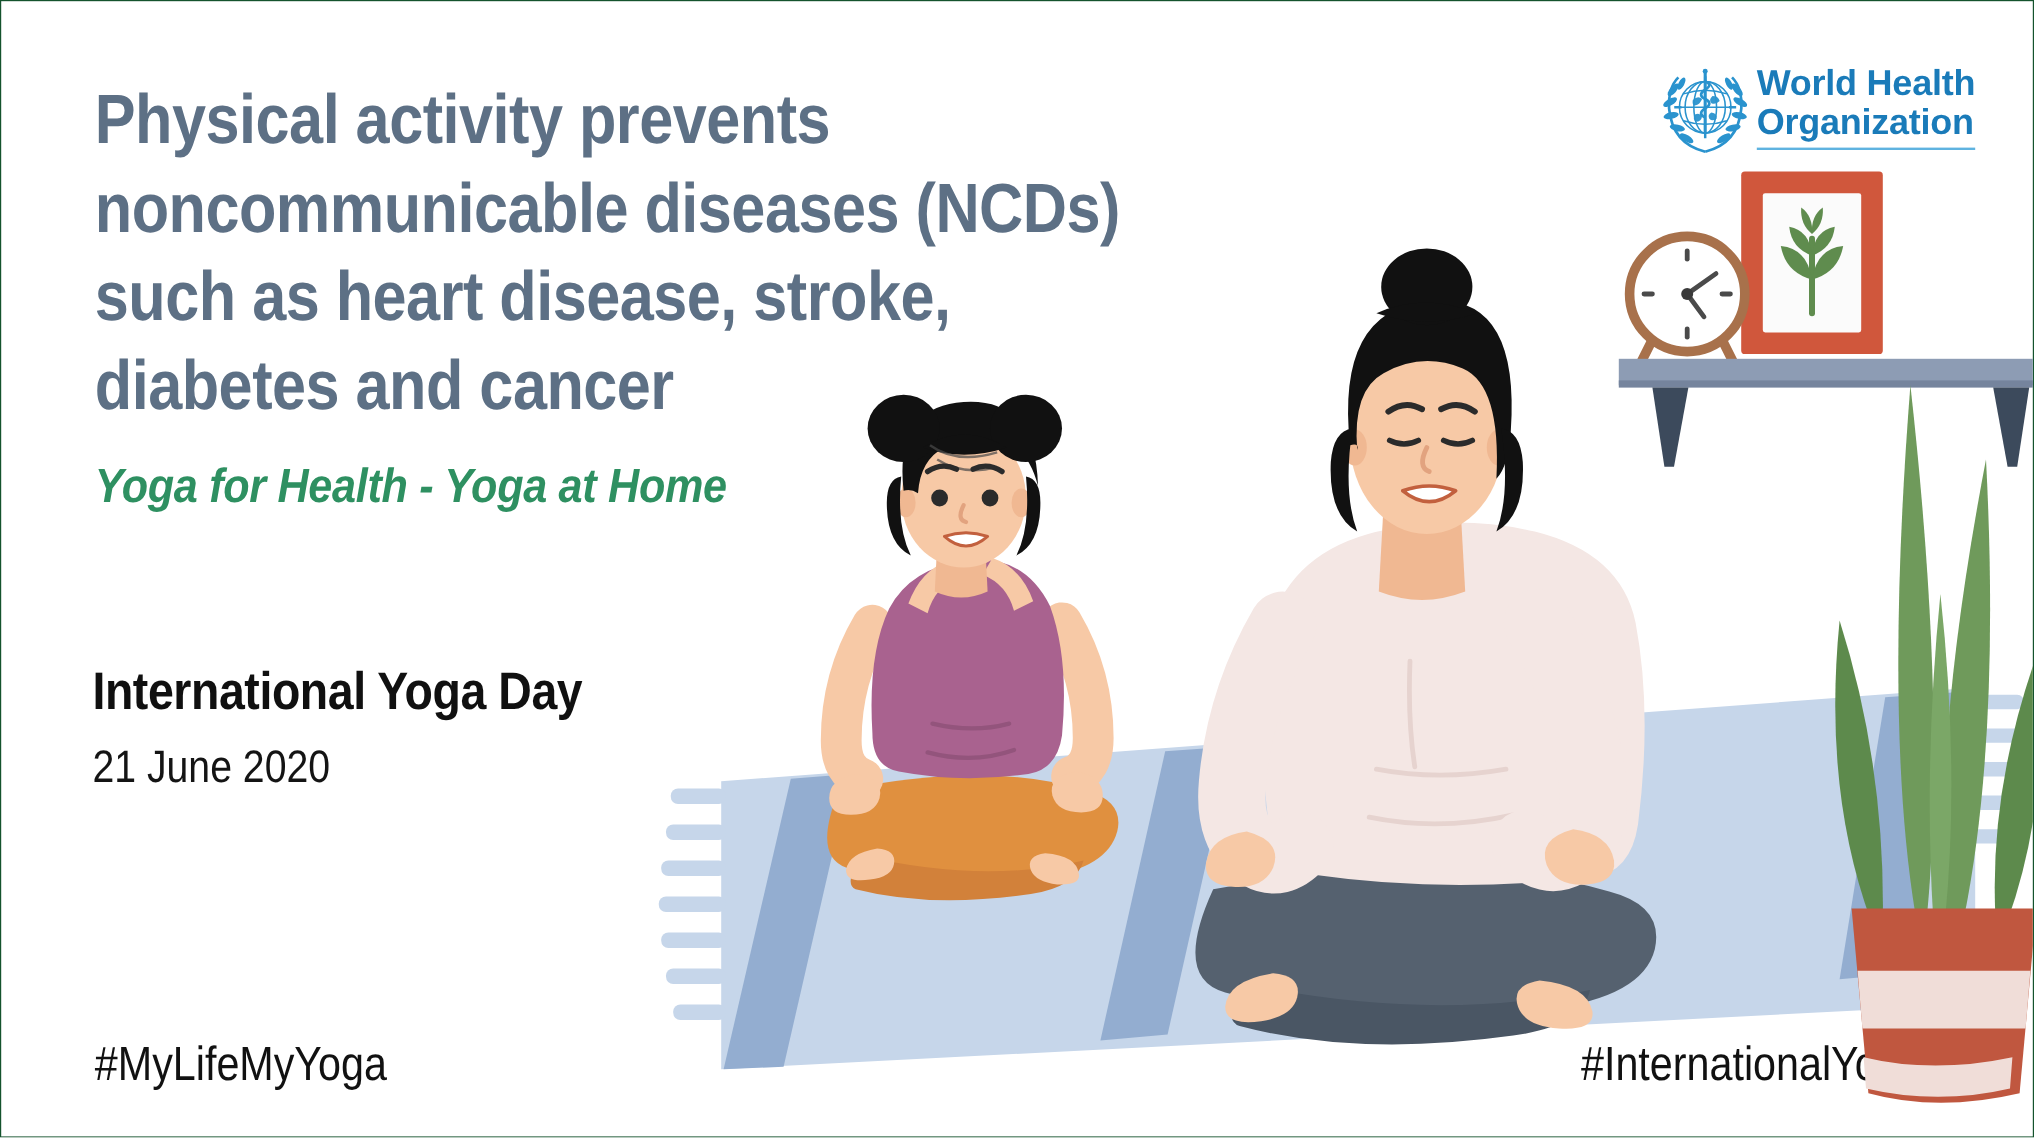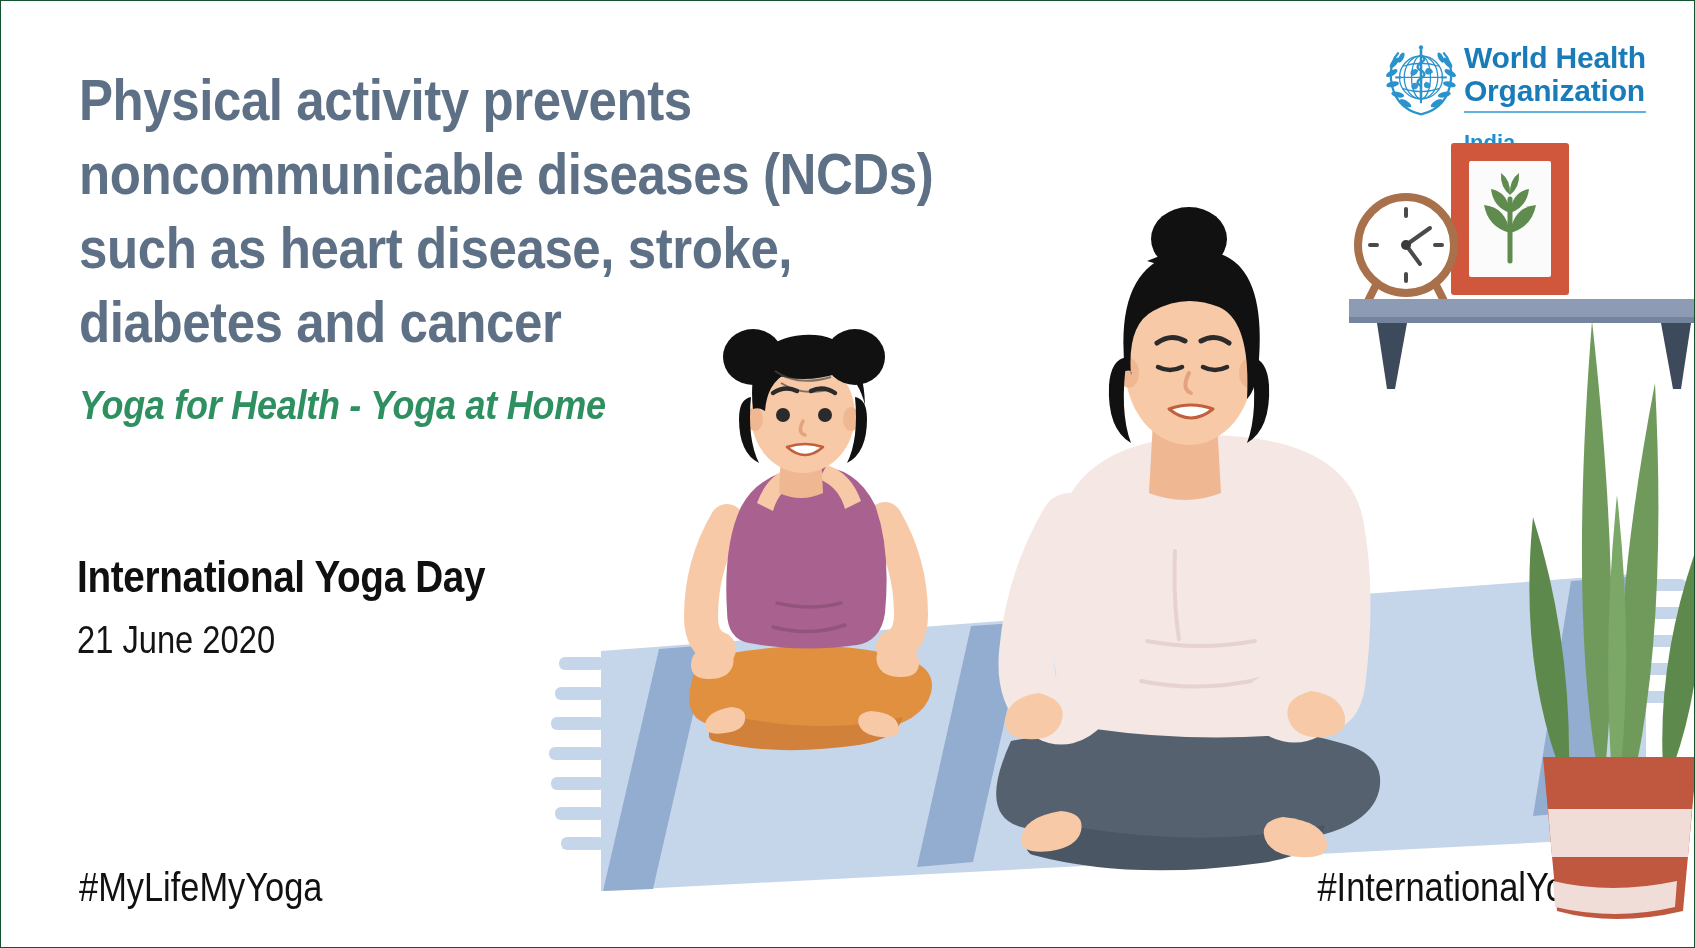--- a/index.html
+++ b/index.html
@@ -75,21 +75,21 @@
     font-weight: 400;
     color: #111111;
     transform: scaleX(0.86);
   }
   .hashtag.left  { left: 78px;  bottom: 36px; transform-origin: left bottom; }
   .hashtag.right { right: 30px; bottom: 36px; transform-origin: right bottom; }
 
   
   .who-logo {
     position: absolute;
-    right: 48px; top: 36px;
+    right: 48px; top: 48px;
     display: flex;
     align-items: flex-start;
   }
   .who-emblem { width: 86px; height: 86px; flex: 0 0 86px; }
   .who-text { padding-top: 4px; }
   .who-name {
     font-size: 30px;
     line-height: 33px;
     font-weight: 700;
     color: #1a7bb9;

